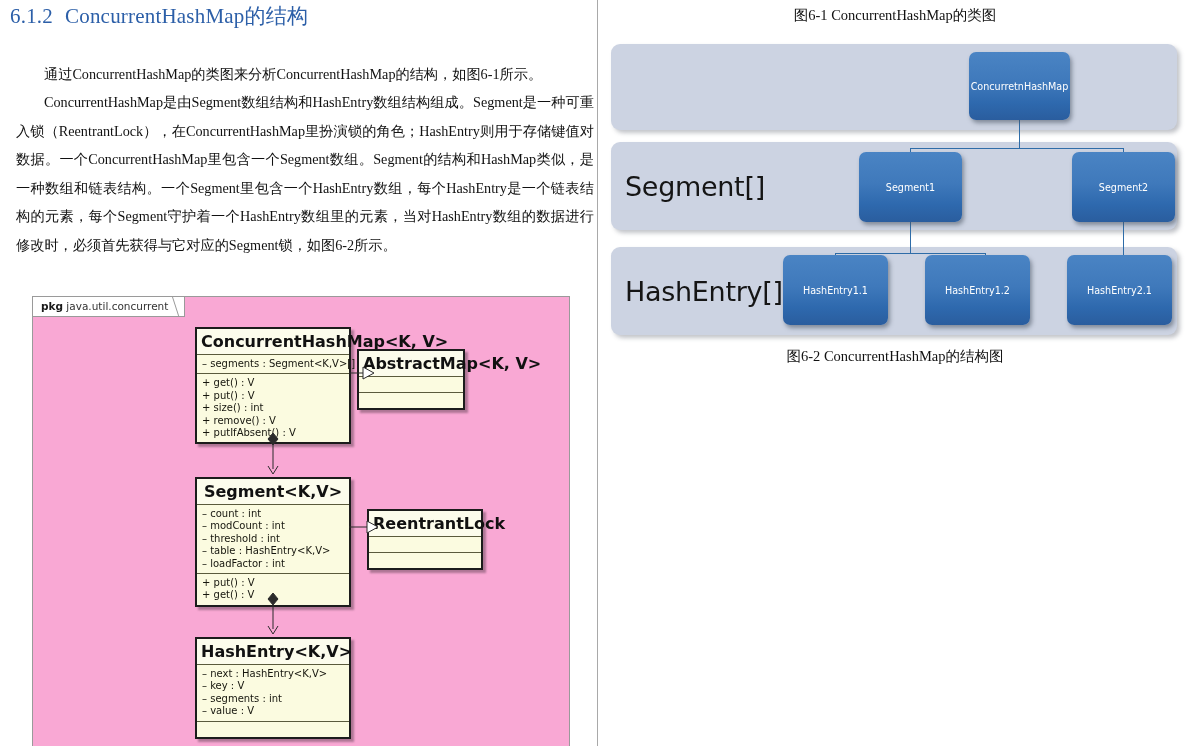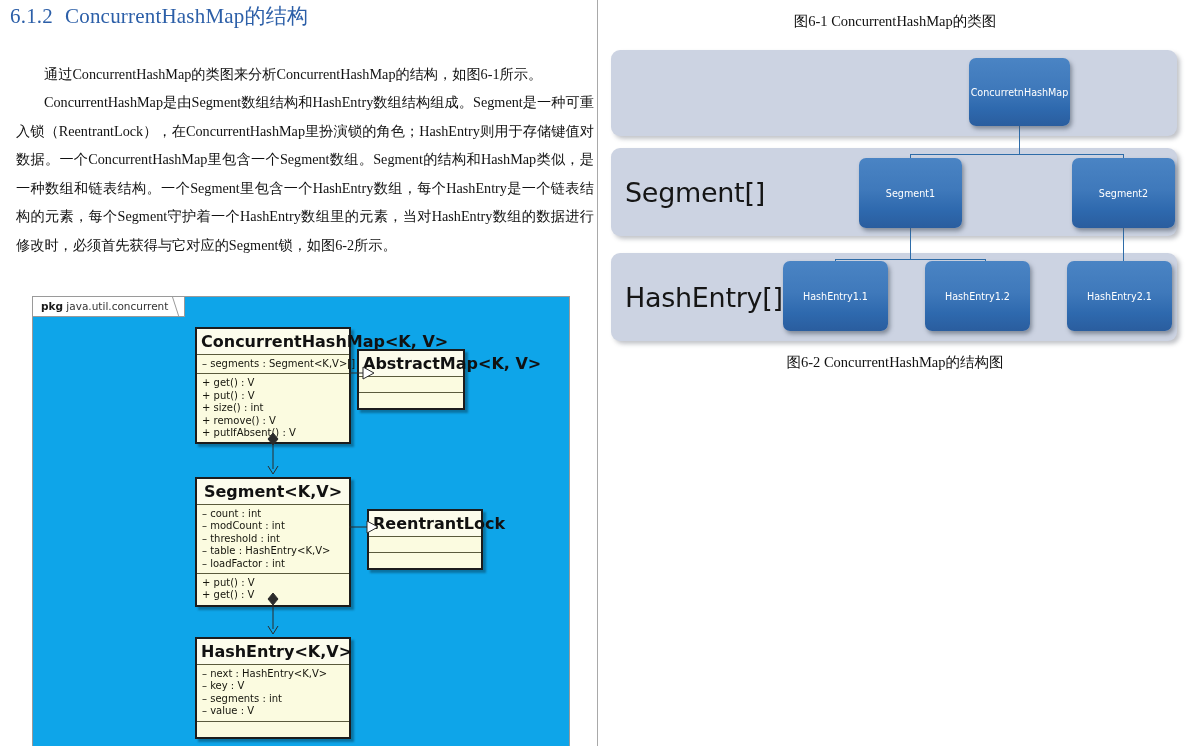--- a/index.html
+++ b/index.html
@@ -24,21 +24,21 @@
     overflow: hidden;
   }
   #page-divider {
     position: absolute;
     left: 597px; top: 0;
     width: 1px; height: 746px;
     background: #a9a9a9;
   }
   #right-page {
     position: absolute;
-    left: 599px; top: 8px;
+    left: 599px; top: 2px;
     width: 592px; height: 655px;
     overflow: hidden;
   }
 
   
   .section-heading {
     position: absolute;
     left: 10px; top: 2px;
     font-family: "Liberation Serif", serif;
     font-size: 21px;
@@ -66,21 +66,21 @@
     text-indent: 28px;
   }
 
   
   #uml-frame {
     position: absolute;
     left: 32px; top: 296px;
     width: 538px; height: 450px;
     border: 1px solid #9a9a9a;
     border-bottom: none;
-    background: #0ea5e9;
+    background: #f9a8d4;
     box-sizing: border-box;
   }
   #uml-pkg-tab {
     position: absolute;
     left: 0px; top: 0px;
     height: 19px;
     padding: 0 16px 0 8px;
     border-right: 1px solid #9a9a9a;
     border-bottom: 1px solid #9a9a9a;
     background: #ffffff;

